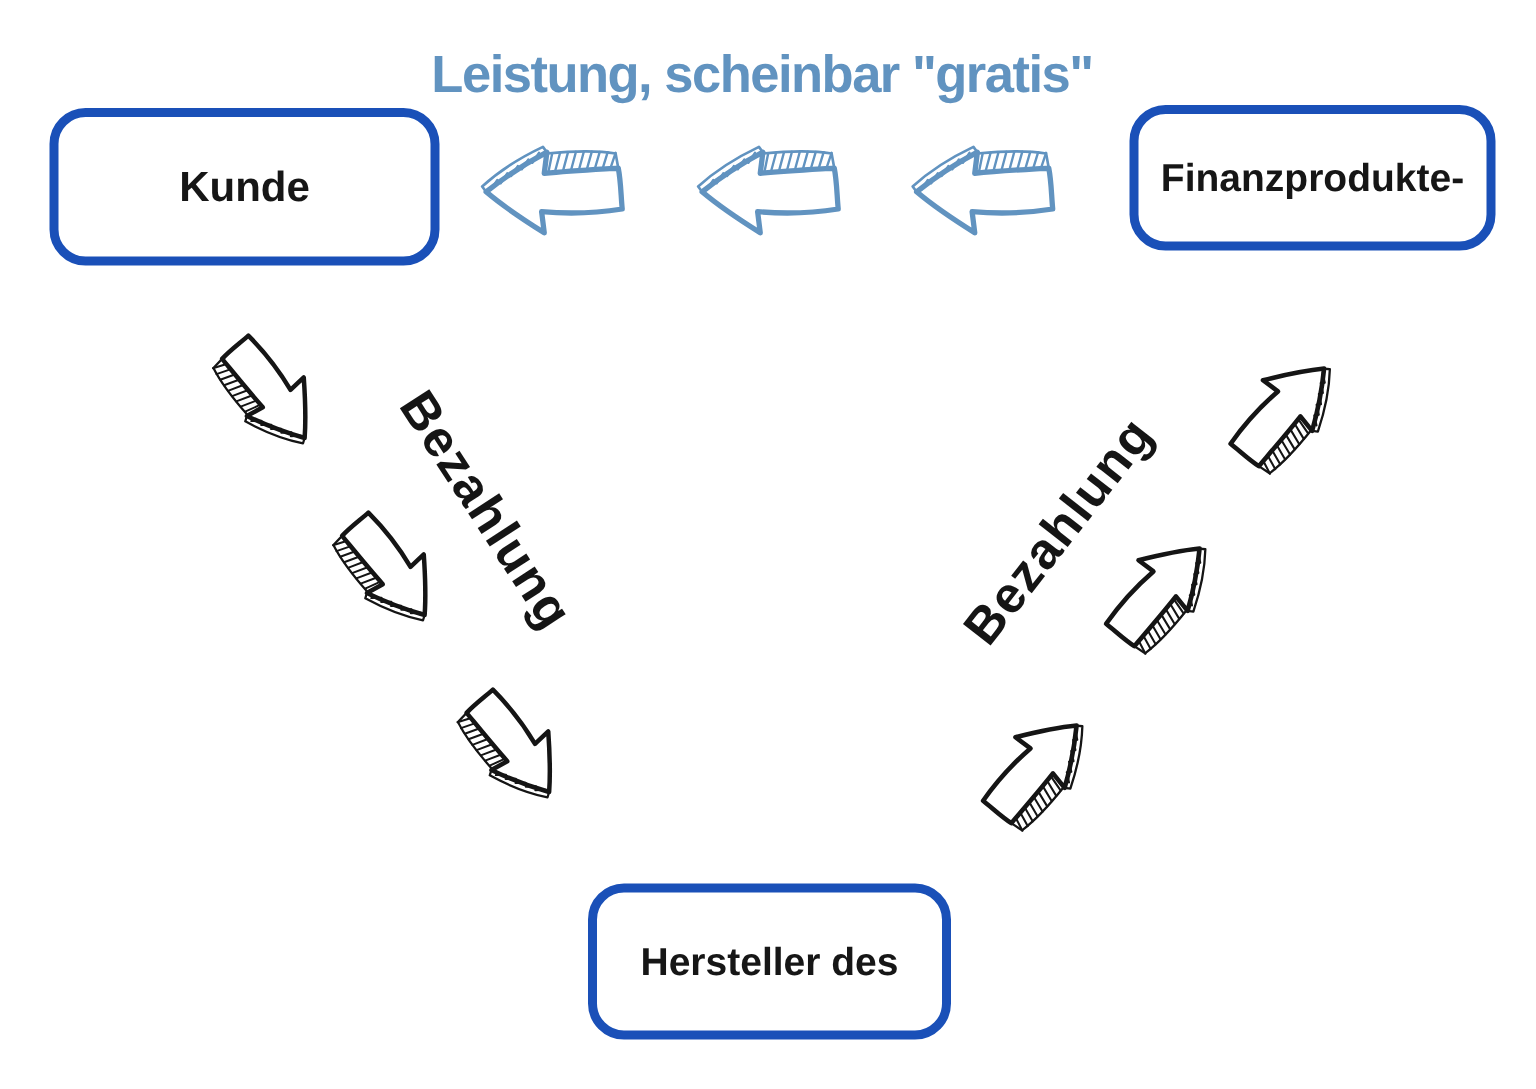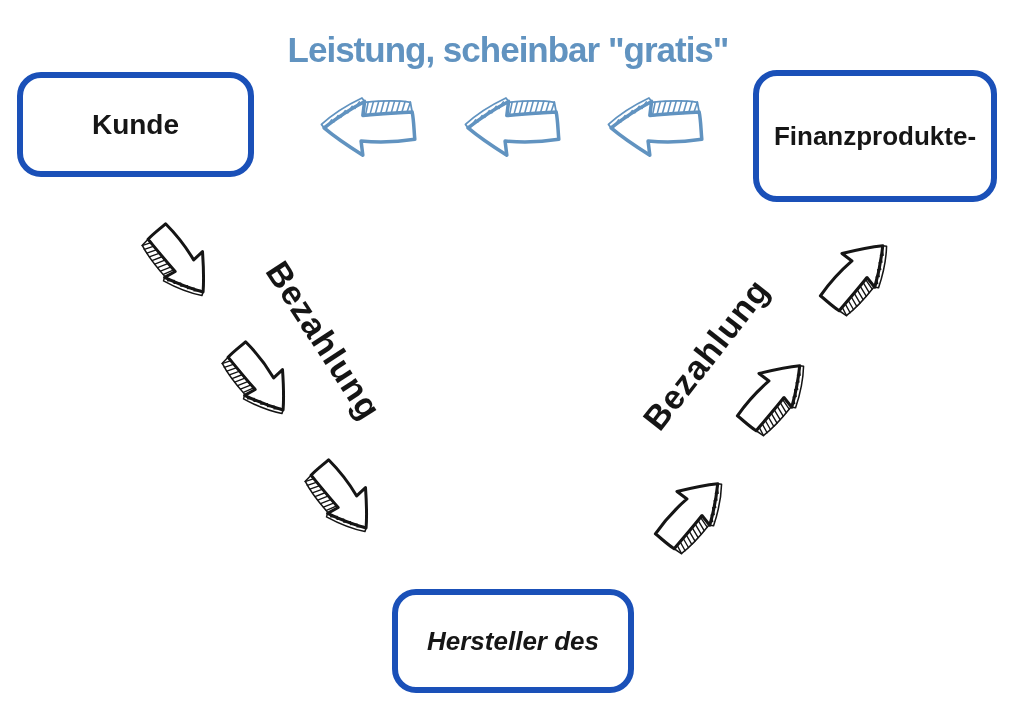--- a/index.html
+++ b/index.html
@@ -16,23 +16,23 @@
     font-size:35px;font-weight:bold;letter-spacing:-1px;
     color:var(--light-blue);white-space:nowrap;
   }
 
   .node{
     position:absolute;box-sizing:border-box;background:#fff;
     border:6px solid var(--blue-border);border-radius:24px;
     display:flex;flex-direction:column;align-items:center;justify-content:center;
     text-align:center;font-weight:bold;color:#161616;
   }
-  #node-customer{left:17px;top:72px;width:237px;height:105px;font-size:28px;}
-  #node-seller{left:753px;top:70px;width:244px;height:132px;font-size:26px;line-height:1.4;}
-  #node-producer{left:392px;top:589px;width:242px;height:104px;font-size:26px;line-height:1.4;font-style:italic;}
+  #node-customer{left:33px;top:72px;width:260px;height:105px;font-size:28px;}
+  #node-seller{left:753px;top:70px;width:244px;height:97px;font-size:26px;line-height:1.4;}
+  #node-producer{left:392px;top:589px;width:242px;height:104px;font-size:26px;line-height:1.4;}
 
   .arrow{position:absolute;overflow:visible;}
   .arrow.blue{color:var(--light-blue);}
   .arrow.black{color:var(--ink);}
 
   #svc-arrow-1{left:315px;top:90px;width:108px;height:74px;transform:rotate(180deg);}
   #svc-arrow-2{left:459px;top:90px;width:108px;height:74px;transform:rotate(180deg);}
   #svc-arrow-3{left:602px;top:90px;width:108px;height:74px;transform:rotate(180deg);}
 
   #pay-dn-1{left:134px;top:230px;width:92px;height:63px;transform:rotate(54deg);}

